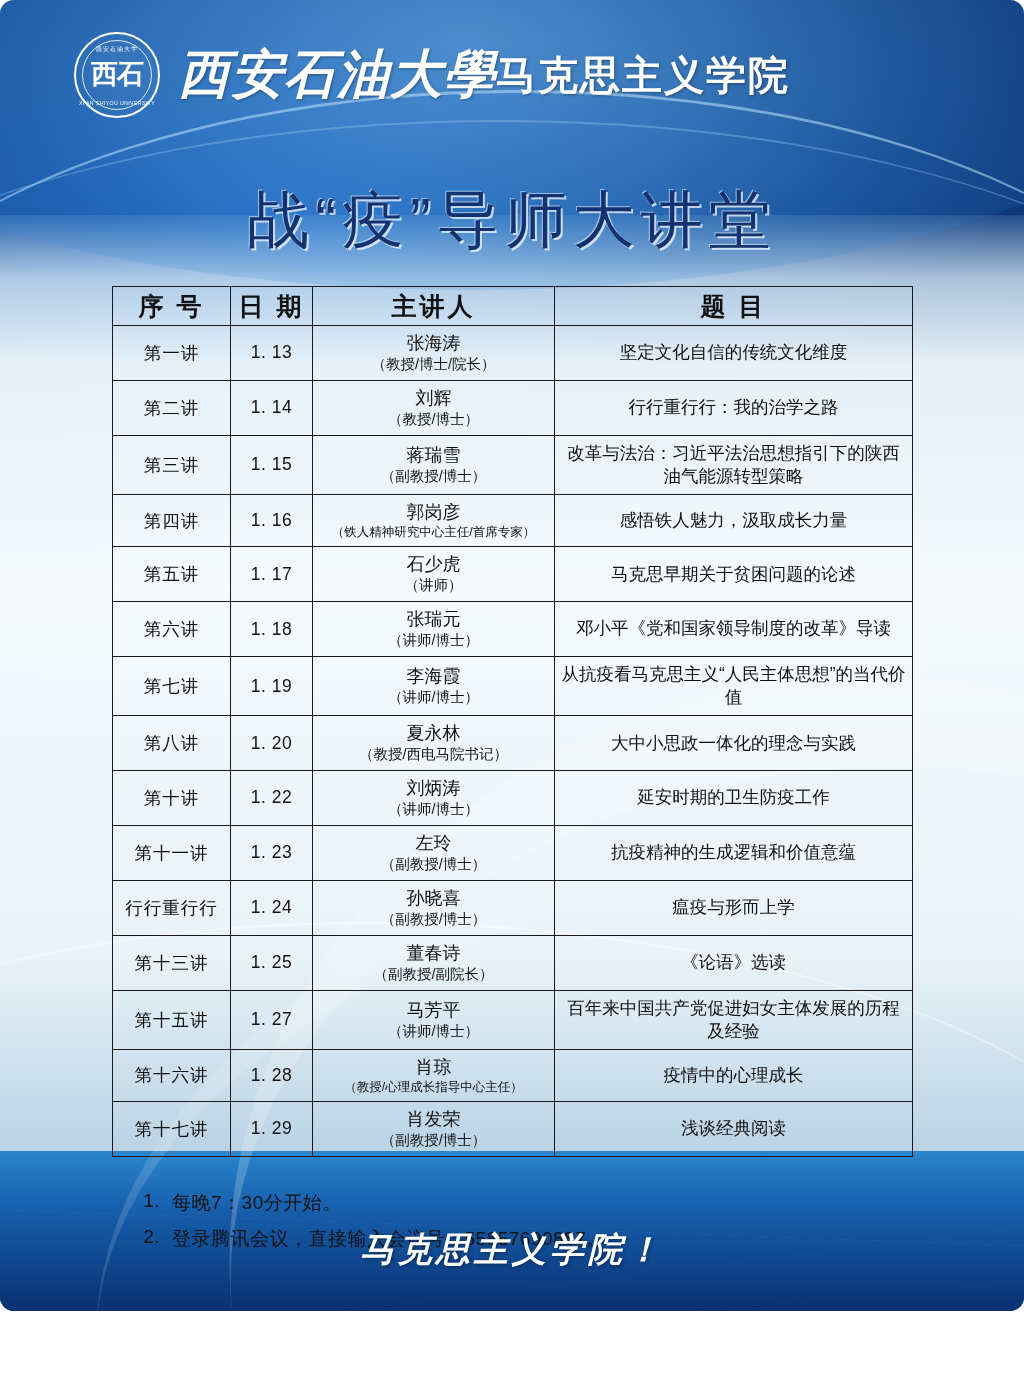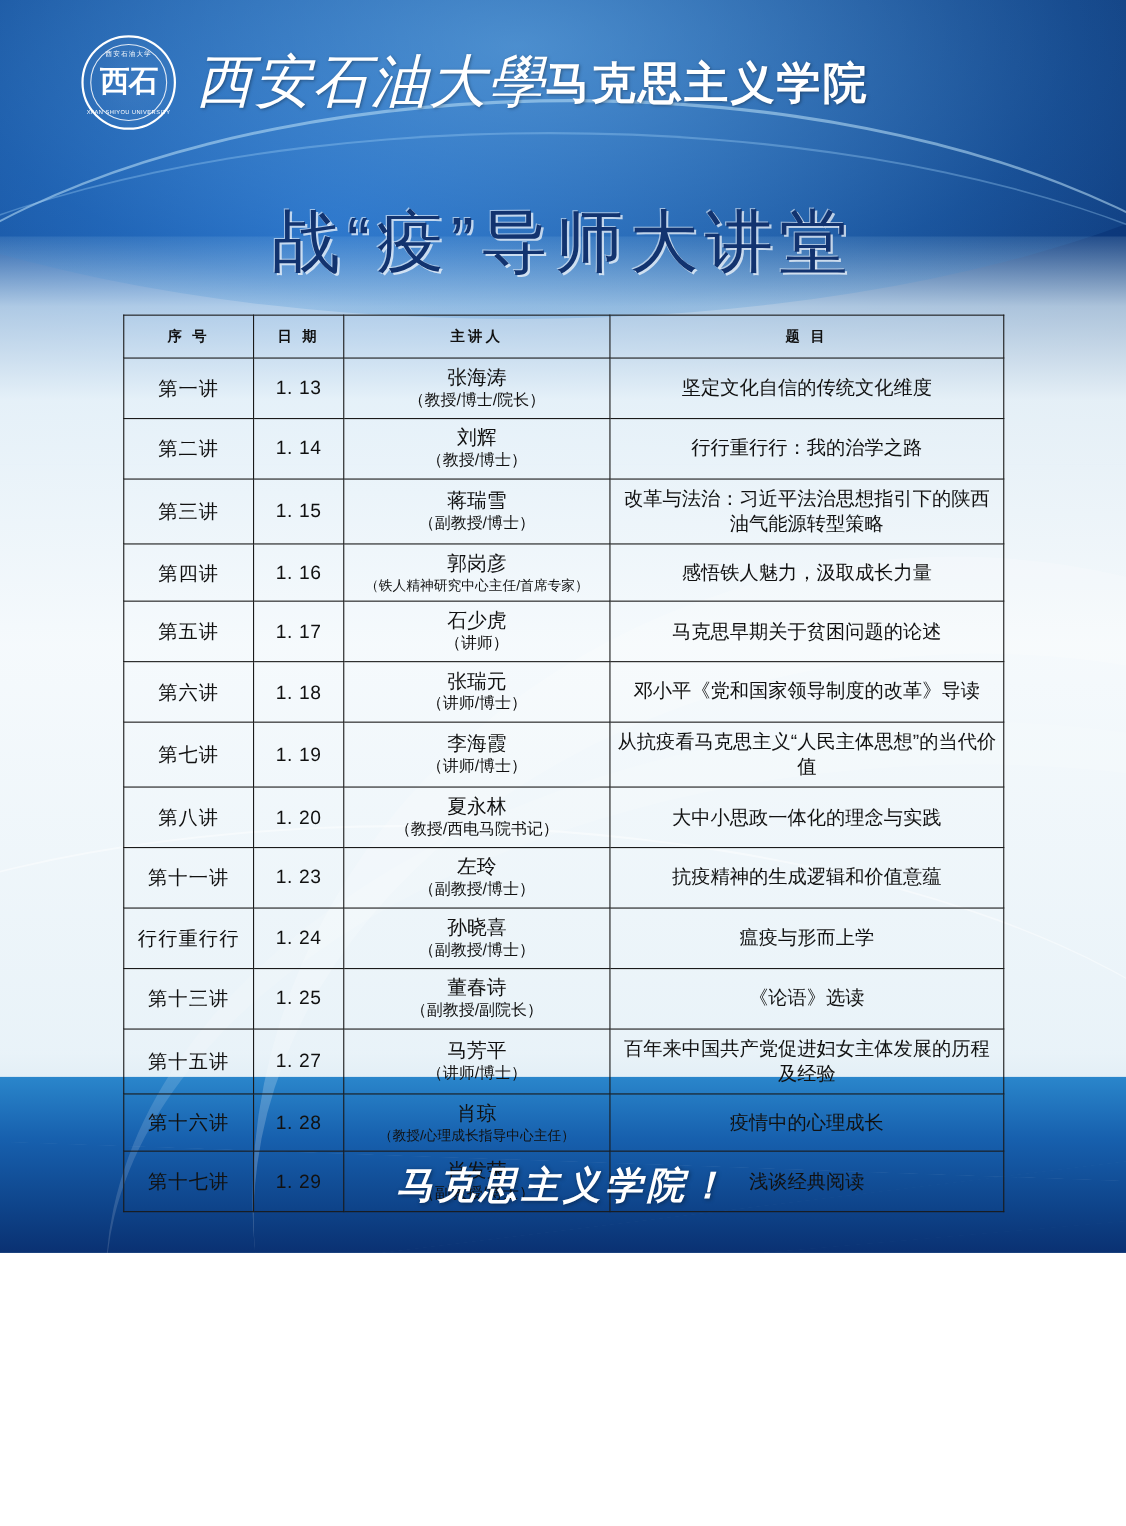--- a/index.html
+++ b/index.html
@@ -9,25 +9,26 @@
   body {
     width: 1024px;
     height: 1387px;
     font-family: "Liberation Sans", "DejaVu Sans", sans-serif;
     overflow: hidden;
     background: #ffffff;
   }
   .poster {
     position: relative;
     width: 1024px;
-    height: 1139px;
+    height: 1311px;
     overflow: hidden;
     background:
       radial-gradient(ellipse 900px 600px at 30% 18%, #1d66c4 0%, #15509f 40%, #0d3c82 70%, #0a2f6b 100%),
       linear-gradient(180deg, #0b3b84 0%, #1457a8 35%, #2f84cf 60%, #8ecbe9 80%, #cfe8f5 100%);
+    border-radius: 14px;
   }
   
   .bg-light {
     position: absolute;
     left: 0; right: 0;
     top: 215px;
     height: 1060px;
     background: linear-gradient(180deg,
       rgba(205,232,246,0.12) 0%,
       rgba(225,241,250,0.75) 6%,
@@ -140,21 +141,21 @@
     position: absolute;
     left: 0; right: 0; top: 11px;
     text-align: center;
     color: #fff;
     font-size: 6px;
     letter-spacing: 1px;
   }
   .school-name {
     color: #ffffff;
     font-size: 52px;
-    font-weight: normal;
+    font-weight: bold;
     margin-left: 18px;
     letter-spacing: 1px;
     font-family: "Liberation Serif", "DejaVu Serif", serif;
     font-style: italic;
     text-shadow: 1px 1px 3px rgba(0,0,0,0.35);
     white-space: nowrap;
   }
   .college-name {
     color: #ffffff;
     font-size: 40px;
@@ -194,21 +195,21 @@
   }
   table.schedule th,
   table.schedule td {
     border: 1px solid #1a1a1a;
     text-align: center;
     vertical-align: middle;
     color: #111111;
     font-family: "Liberation Sans", "DejaVu Sans", sans-serif;
   }
   table.schedule th {
-    font-size: 13px;
+    font-size: 25px;
     font-weight: bold;
     height: 36px;
     letter-spacing: 3px;
   }
   table.schedule td {
     font-size: 17.5px;
     padding: 6px 4px;
   }
   col.c-no { width: 118px; }
   col.c-date { width: 82px; }
@@ -388,20 +389,29 @@
           <tr>
             <td class="no-cell">第八讲</td>
             <td class="date-cell">1. 20</td>
             <td>
               <div class="speaker-name">夏永林</div>
               <div class="speaker-title">（教授/西电马院书记）</div>
             </td>
             <td class="topic">大中小思政一体化的理念与实践</td>
           </tr>
           <tr>
+            <td class="no-cell">第十讲</td>
+            <td class="date-cell">1. 22</td>
+            <td>
+              <div class="speaker-name">刘炳涛</div>
+              <div class="speaker-title">（讲师/博士）</div>
+            </td>
+            <td class="topic">延安时期的卫生防疫工作</td>
+          </tr>
+          <tr>
             <td class="no-cell">第十一讲</td>
             <td class="date-cell">1. 23</td>
             <td>
               <div class="speaker-name">左玲</div>
               <div class="speaker-title">（副教授/博士）</div>
             </td>
             <td class="topic">抗疫精神的生成逻辑和价值意蕴</td>
           </tr>
           <tr>
             <td class="no-cell">行行重行行</td>

